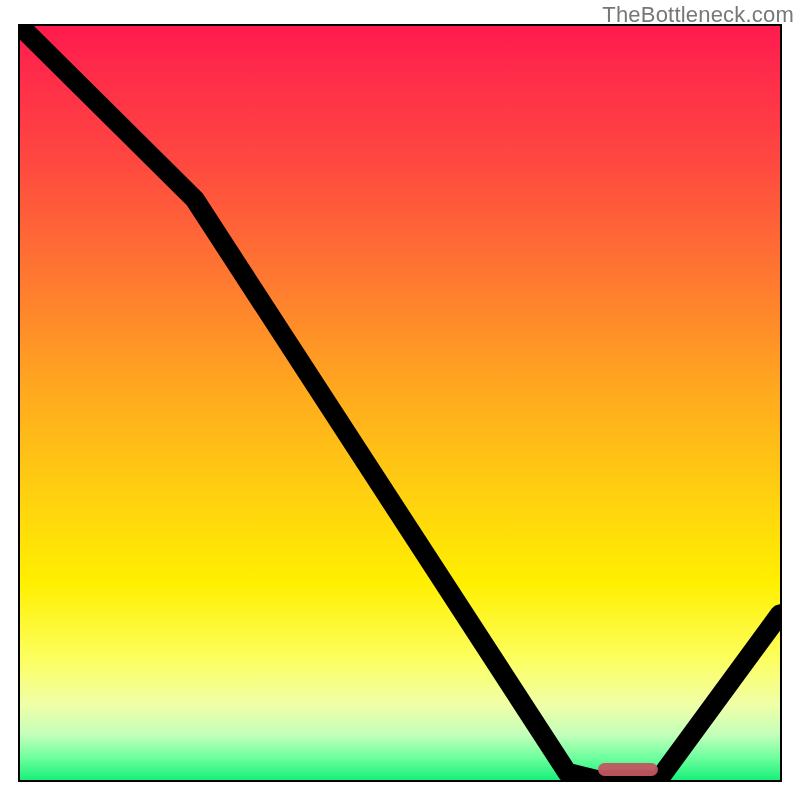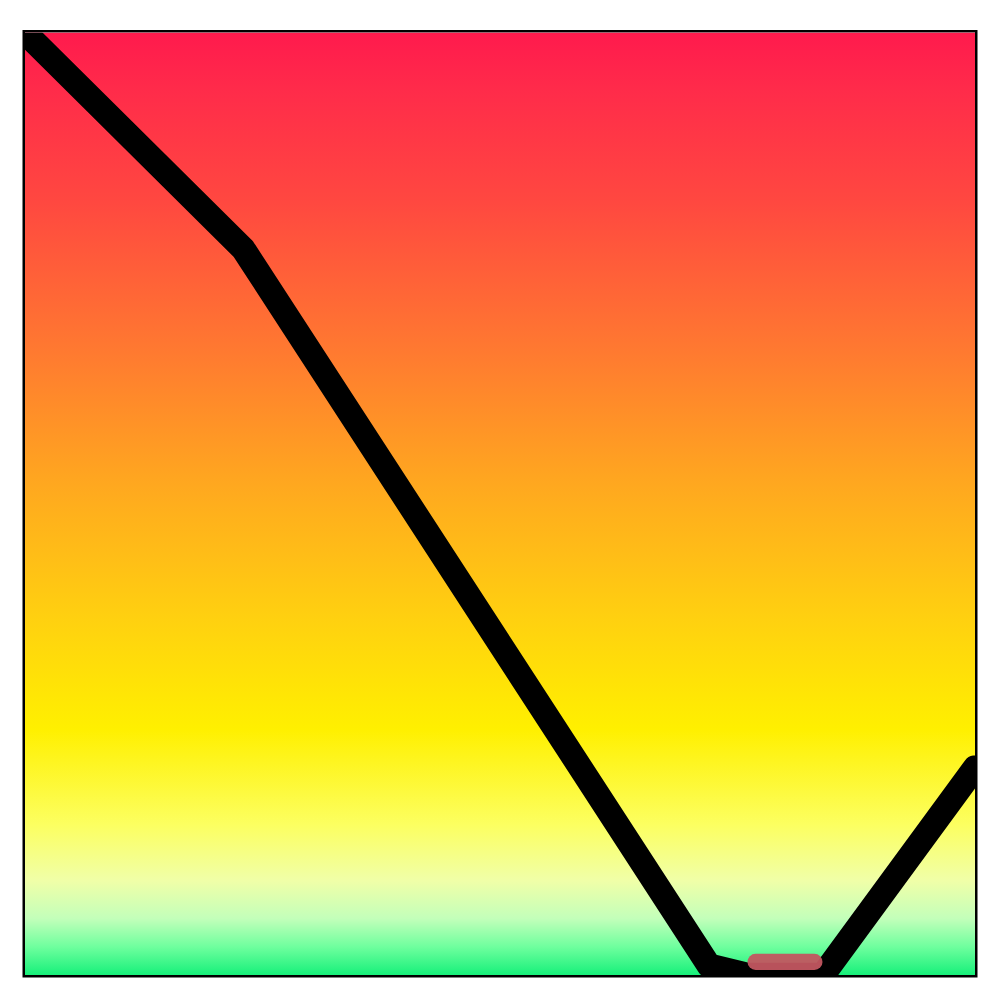--- a/index.html
+++ b/index.html
@@ -73,20 +73,21 @@
     border-radius: 8px;
     background: #c25660;
     opacity: 0.95;
   }
 </style>
 </head>
 <body>
 
 <div class="container">
 
+  <div class="watermark">TheBottleneck.com</div>
 
   <div class="plot">
     <div class="gradient"></div>
 
     <svg class="curve" viewBox="0 0 100 100" preserveAspectRatio="none">
       <path d="M0.00 0.00 L23.00 23.00 L72.00 99.00 L76.00 100.00 L84.00 100.00 L100.00 78.00"></path>
     </svg>
 
     <div class="target-marker" style="left: 577.6px; width: 60.8px; bottom: 4px;"></div>
   </div>

